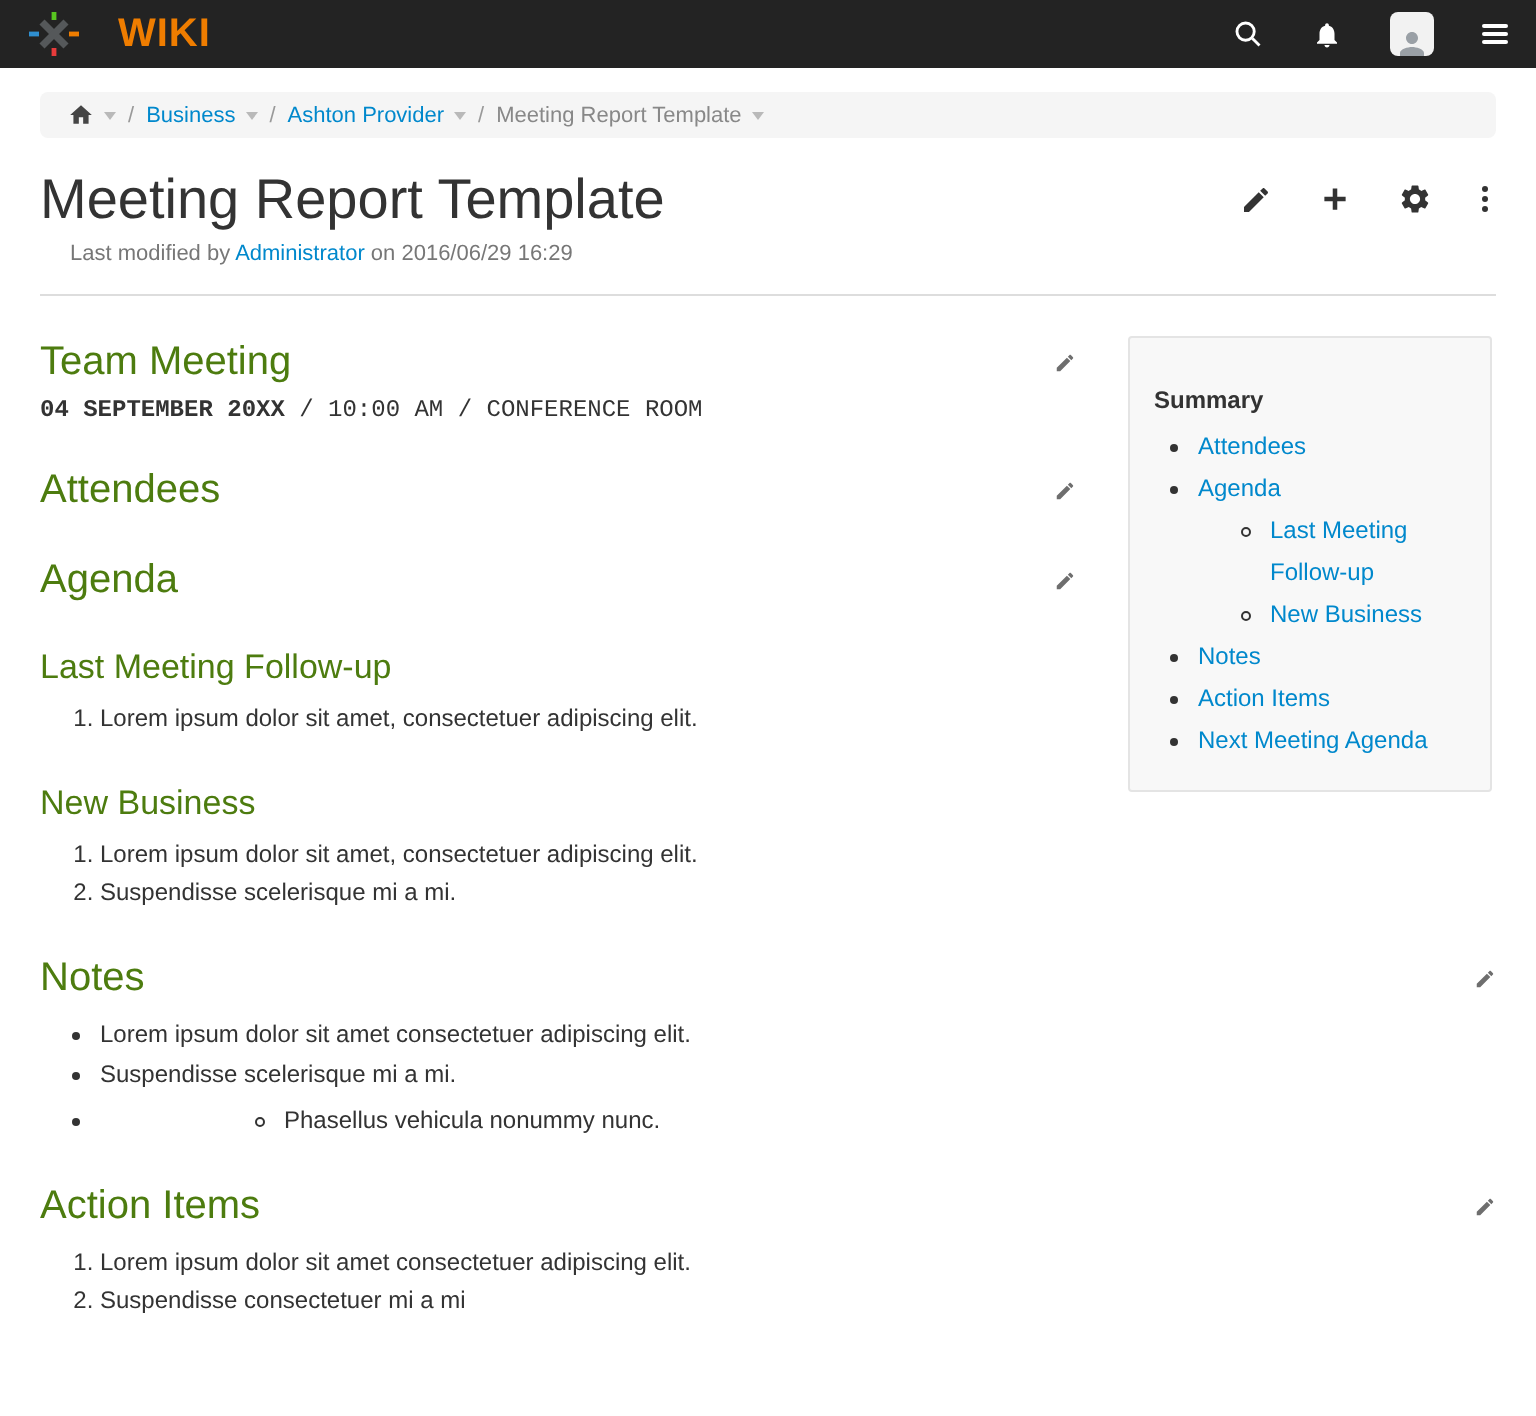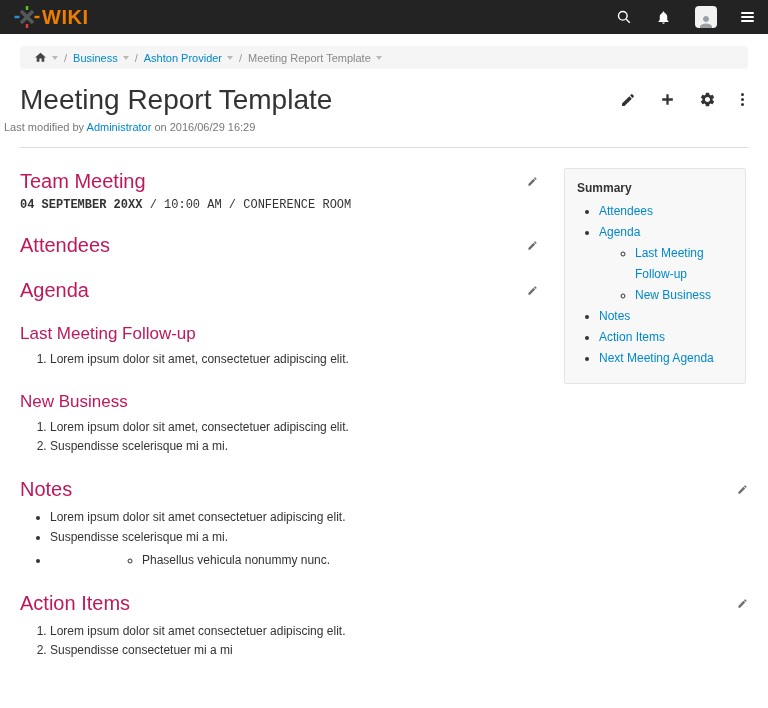--- a/index.html
+++ b/index.html
@@ -7,21 +7,21 @@
   body {
     font-family:"Liberation Sans", sans-serif;
     background:#ffffff; color:#333;
     display:flex; flex-direction:column; overflow:hidden;
   }
   
   .navbar {
     height:34px; background:#232323; flex:0 0 auto;
     display:flex; align-items:center; padding:0 14px;
   }
-  .logo { display:flex; align-items:center; gap:1px; }
+  .logo { display:flex; align-items:center; gap:18px; }
   .logo-mark { display:block; }
   .logo-text { color:#ef7d00; font-size:20px; font-weight:bold; letter-spacing:0.5px; line-height:1; margin-left:1px; }
   .nav-right { margin-left:auto; display:flex; align-items:center; gap:24px; }
   .nav-icon { display:flex; align-items:center; justify-content:center; cursor:pointer; }
   .avatar {
     width:22px; height:22px; border-radius:4px; background:#f2f2f2;
     display:flex; align-items:flex-end; justify-content:center; overflow:hidden;
   }
   .hamburger { display:flex; flex-direction:column; gap:2px; }
   .hamburger span { display:block; width:13px; height:2px; background:#fff; border-radius:1px; }
@@ -41,43 +41,43 @@
     border-top:4px solid #b9b9b9; vertical-align:middle; cursor:pointer;
   }
 
   
   .page-header { display:flex; align-items:flex-start; justify-content:space-between; padding:14px 22px 0 20px; }
   .page-title { font-size:28px; font-weight:400; color:#333; line-height:1.1; }
   .page-actions { display:flex; align-items:center; gap:23px; margin-top:6px; }
   .page-actions .act { cursor:pointer; display:flex; }
   .kebab { display:flex; flex-direction:column; gap:2px; padding:1px 2px; }
   .kebab i { width:3px; height:3px; background:#333; border-radius:50%; display:block; }
-  .modified { padding:5px 4px 0; font-size:11px; color:#777; }
+  .modified { padding:5px 35px 0; font-size:11px; color:#777; }
   .modified a { color:#0088cc; text-decoration:none; }
   .rule { border:none; border-top:1px solid #ddd; margin:14px 20px 0; }
 
   
   .content { position:relative; padding:0 20px; flex:0 0 auto; }
   .section.narrow { margin-right:210px; }
   .sec-head { display:flex; align-items:center; justify-content:space-between; margin-top:22px; }
-  .sec-head h2 { font-size:20px; font-weight:400; color:#be185d; line-height:1.15; }
+  .sec-head h2 { font-size:20px; font-weight:400; color:#4d7c0f; line-height:1.15; }
   .sec-head.sub h2 { font-size:17px; }
   .pencil { cursor:pointer; display:flex; opacity:.85; }
   .meta-line { font-size:12px; margin-top:5px;font-family:Liberation Mono, monospace; }
   .meta-line b { font-weight:bold; }
   .body-text { font-size:12px; margin-top:6px; line-height:1.45; }
   .content ol, .content ul { font-size:12px; margin:7px 0 0; padding-left:30px; line-height:1.6; }
   .content ul { list-style:disc; }
   .content ul ul { list-style:circle; margin:4px; padding-left:88px; }
 
   
   .summary {
     position:absolute; top:20px; right:22px; width:182px;
     background:#f8f8f8; border:1px solid #e4e4e4; border-radius:2px;
-    padding:12px 10px 14px 12px; font-size:11.5px;
+    padding:24px 10px 14px 12px; font-size:11.5px;
   }
   .summary h3 { font-size:12px; font-weight:bold; color:#333; }
   .summary ul { margin:6px 0 0; padding-left:22px; list-style:disc; line-height:1.75; }
   .summary ul ul { list-style:circle; margin:0; padding-left:36px; }
   .summary a { color:#0088cc; text-decoration:none; cursor:pointer; }
 </style>
 </head>
 <body>
 
 <div class="navbar">

